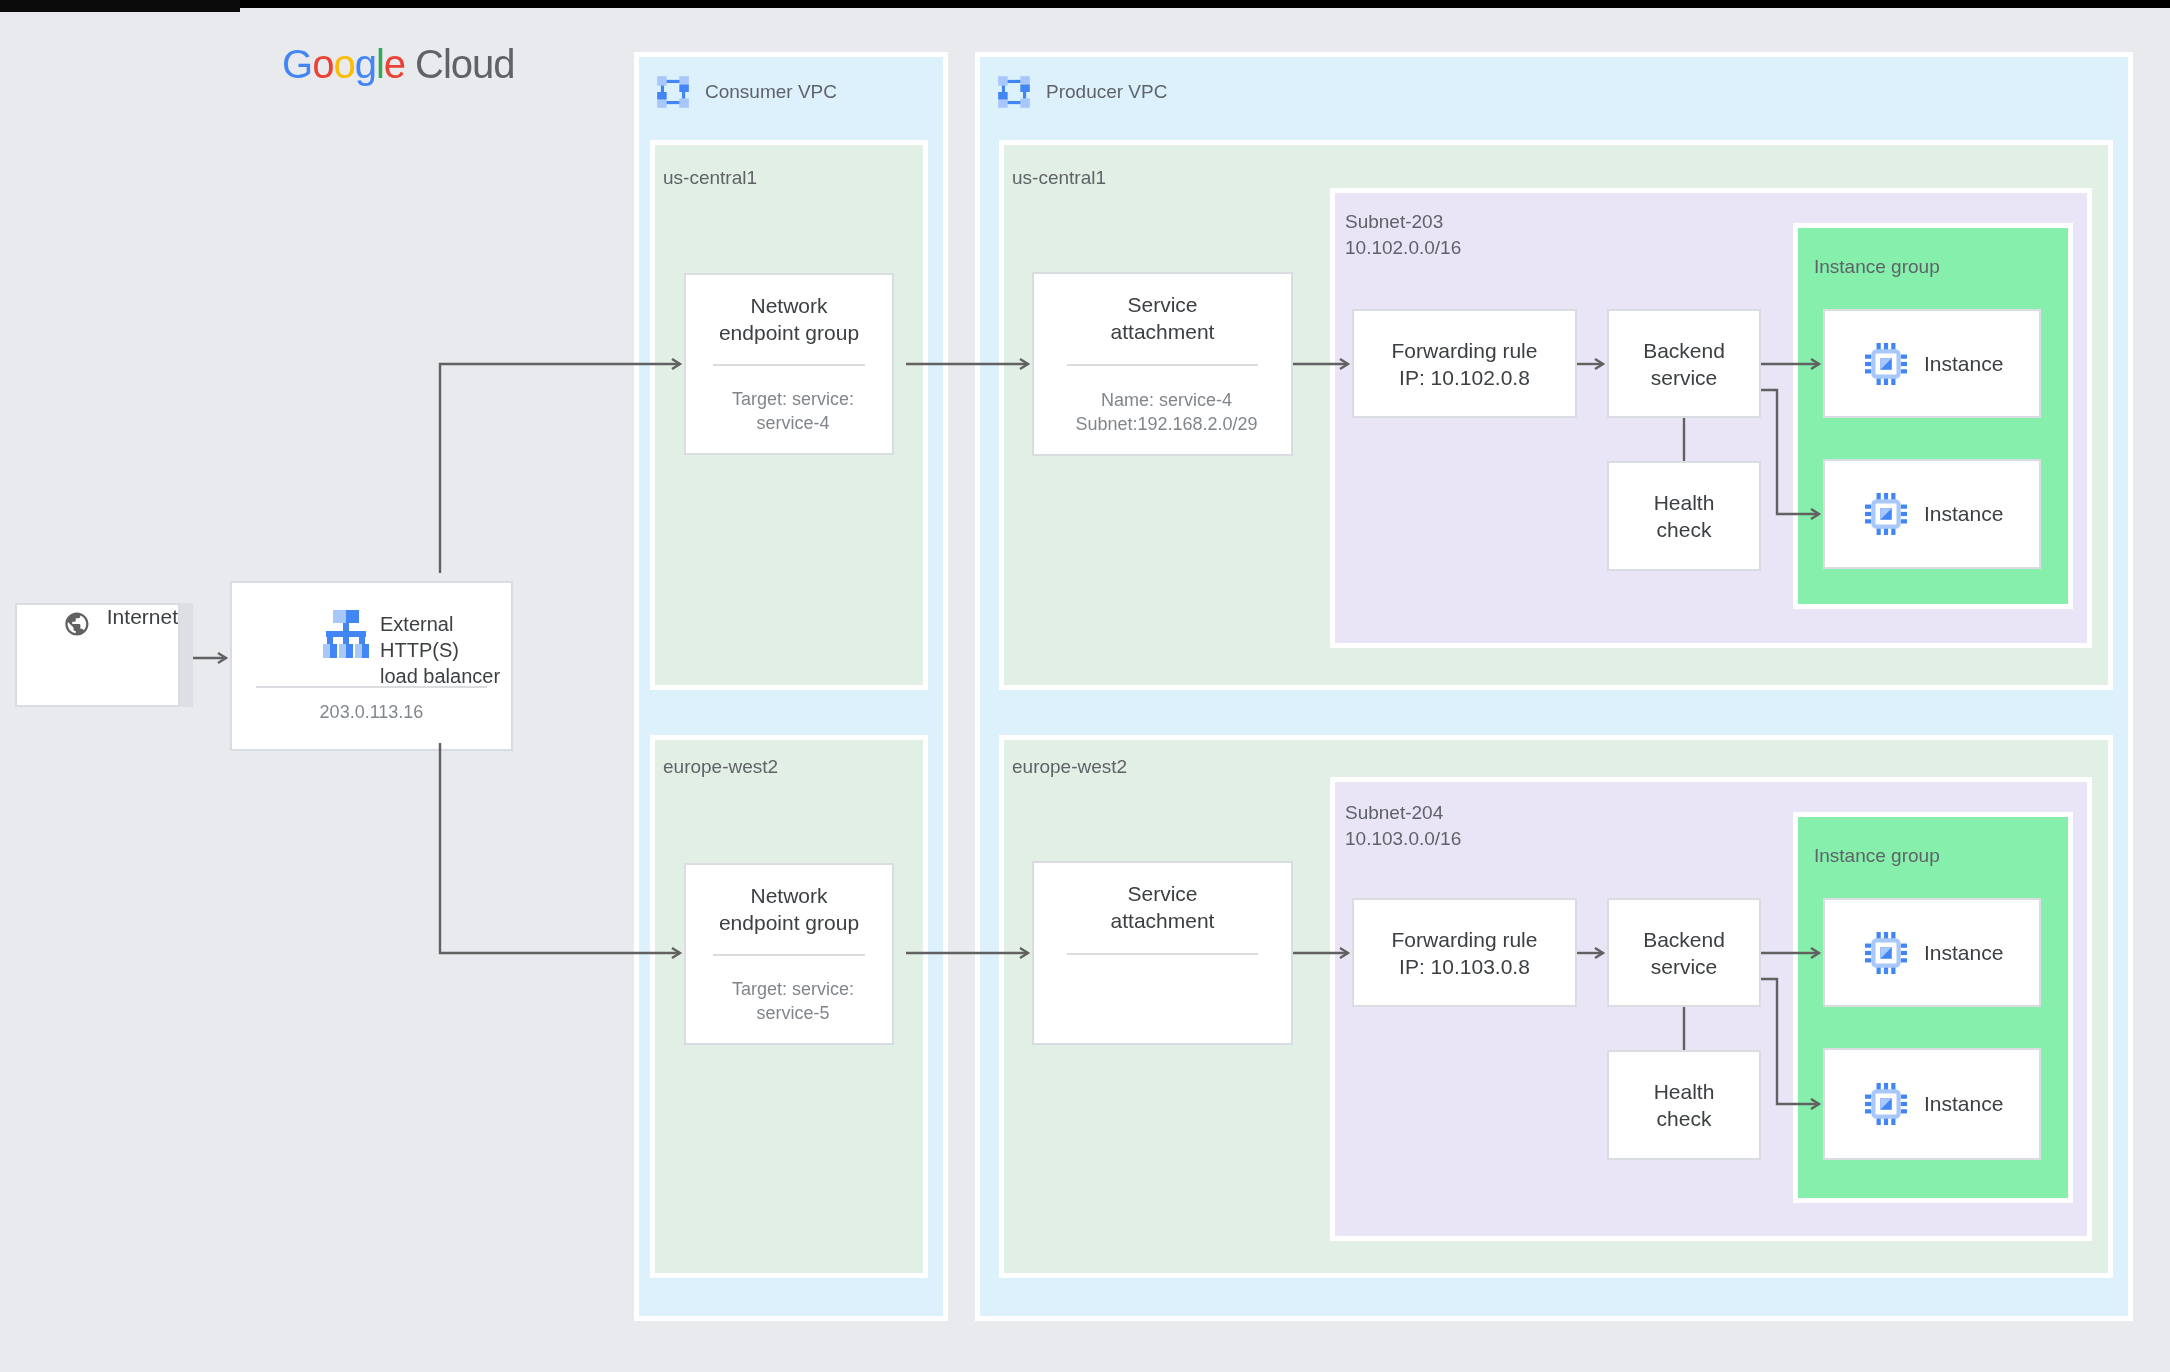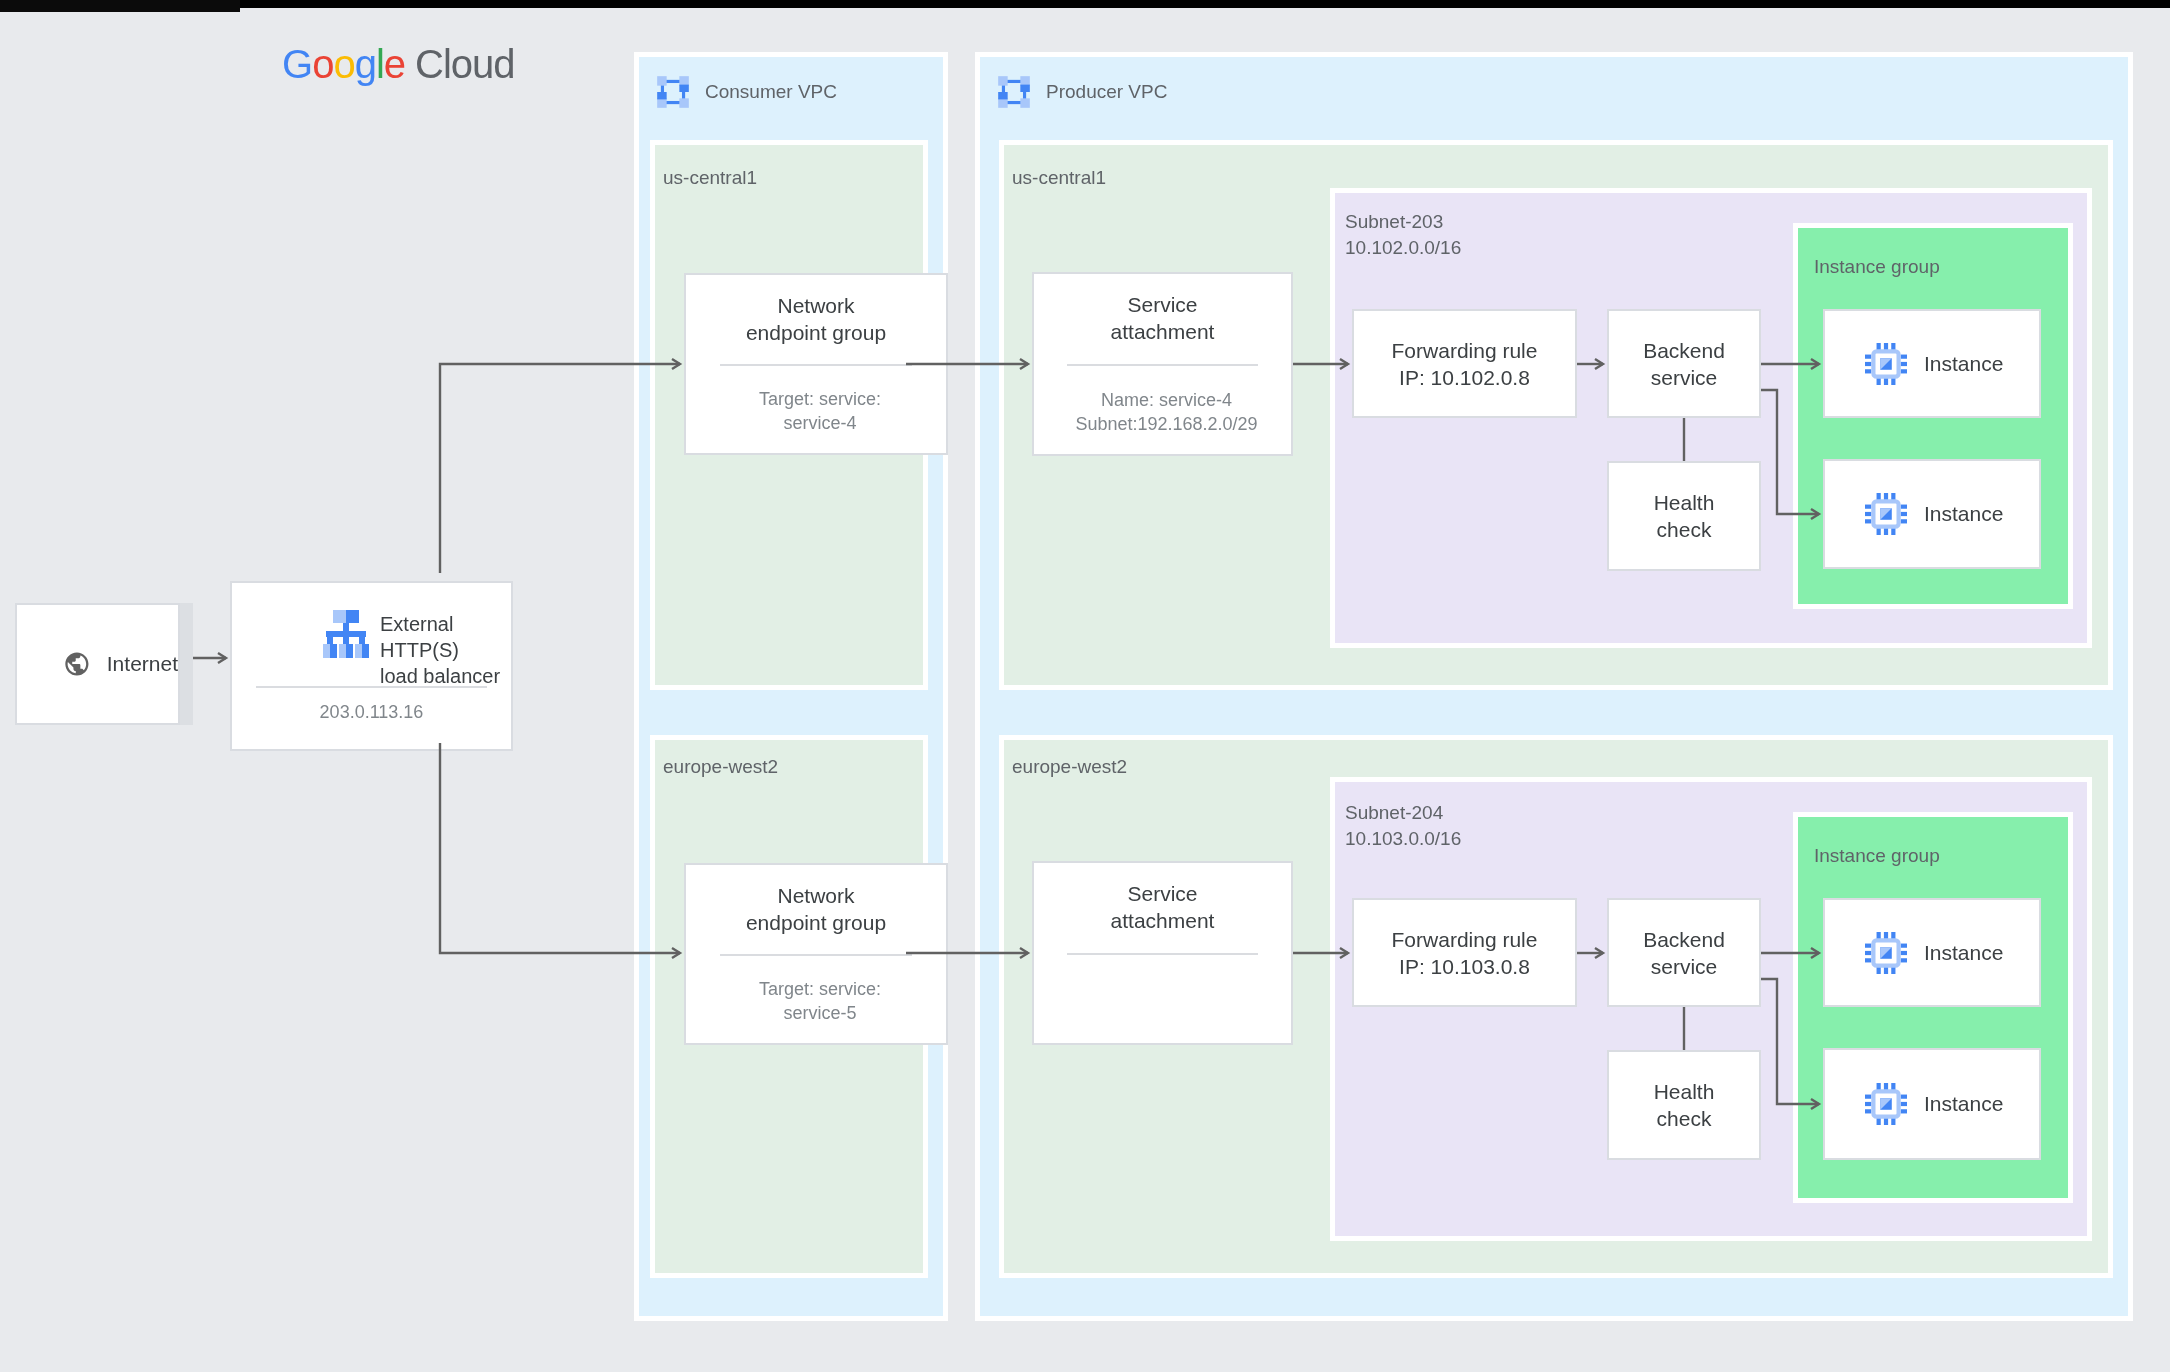--- a/index.html
+++ b/index.html
@@ -24,26 +24,26 @@
   .vpc-head-label{position:absolute;left:66px;top:16px;height:38px;line-height:38px;color:#5f6368;font-size:19px;white-space:nowrap;}
   
   .wbox{position:absolute;background:#ffffff;border:2px solid #d9dce1;box-sizing:border-box;}
   .box-title{color:#3c4043;font-size:21px;line-height:27px;text-align:center;}
   .box-sub{color:#80868b;font-size:18px;line-height:24px;text-align:center;}
   .hdiv{position:absolute;border-top:2px solid #dadce0;}
   .flexc{display:flex;flex-direction:column;align-items:center;justify-content:center;}
   .titlezone{position:absolute;left:0;right:0;top:0;}
   .subzone{position:absolute;left:8px;right:0;bottom:0;}
   
-  .internet-box{left:15px;top:603px;width:165px;height:122px;display:flex;align-items:center;
+  .internet-box{left:15px;top:603px;width:165px;height:104px;display:flex;align-items:flex-start;
                 box-shadow:13px 0 0 0 #dcdfe3;padding-left:26px;}
   .internet-box .glyph{margin-left:20px;width:38px;height:38px;}
   .internet-box .lbl{margin-left:16px;color:#3c4043;font-size:21px;}
   .lb-box{left:230px;top:581px;width:283px;height:170px;}
-  .neg-box{width:264px;height:182px;}
+  .neg-box{width:210px;height:182px;}
   .sa-box{width:261px;height:184px;}
   .small-box{width:154px;height:109px;}
   .inst-box{width:218px;height:109px;display:flex;align-items:center;padding-left:40px;box-sizing:border-box;}
   .inst-box .glyph{width:42px;height:42px;flex:0 0 auto;}
   .inst-box .lbl{margin-left:17px;color:#3c4043;font-size:21px;}
   .connectors{position:absolute;left:0;top:0;width:2170px;height:1372px;pointer-events:none;z-index:40;}
 </style>
 </head>
 <body>
 

